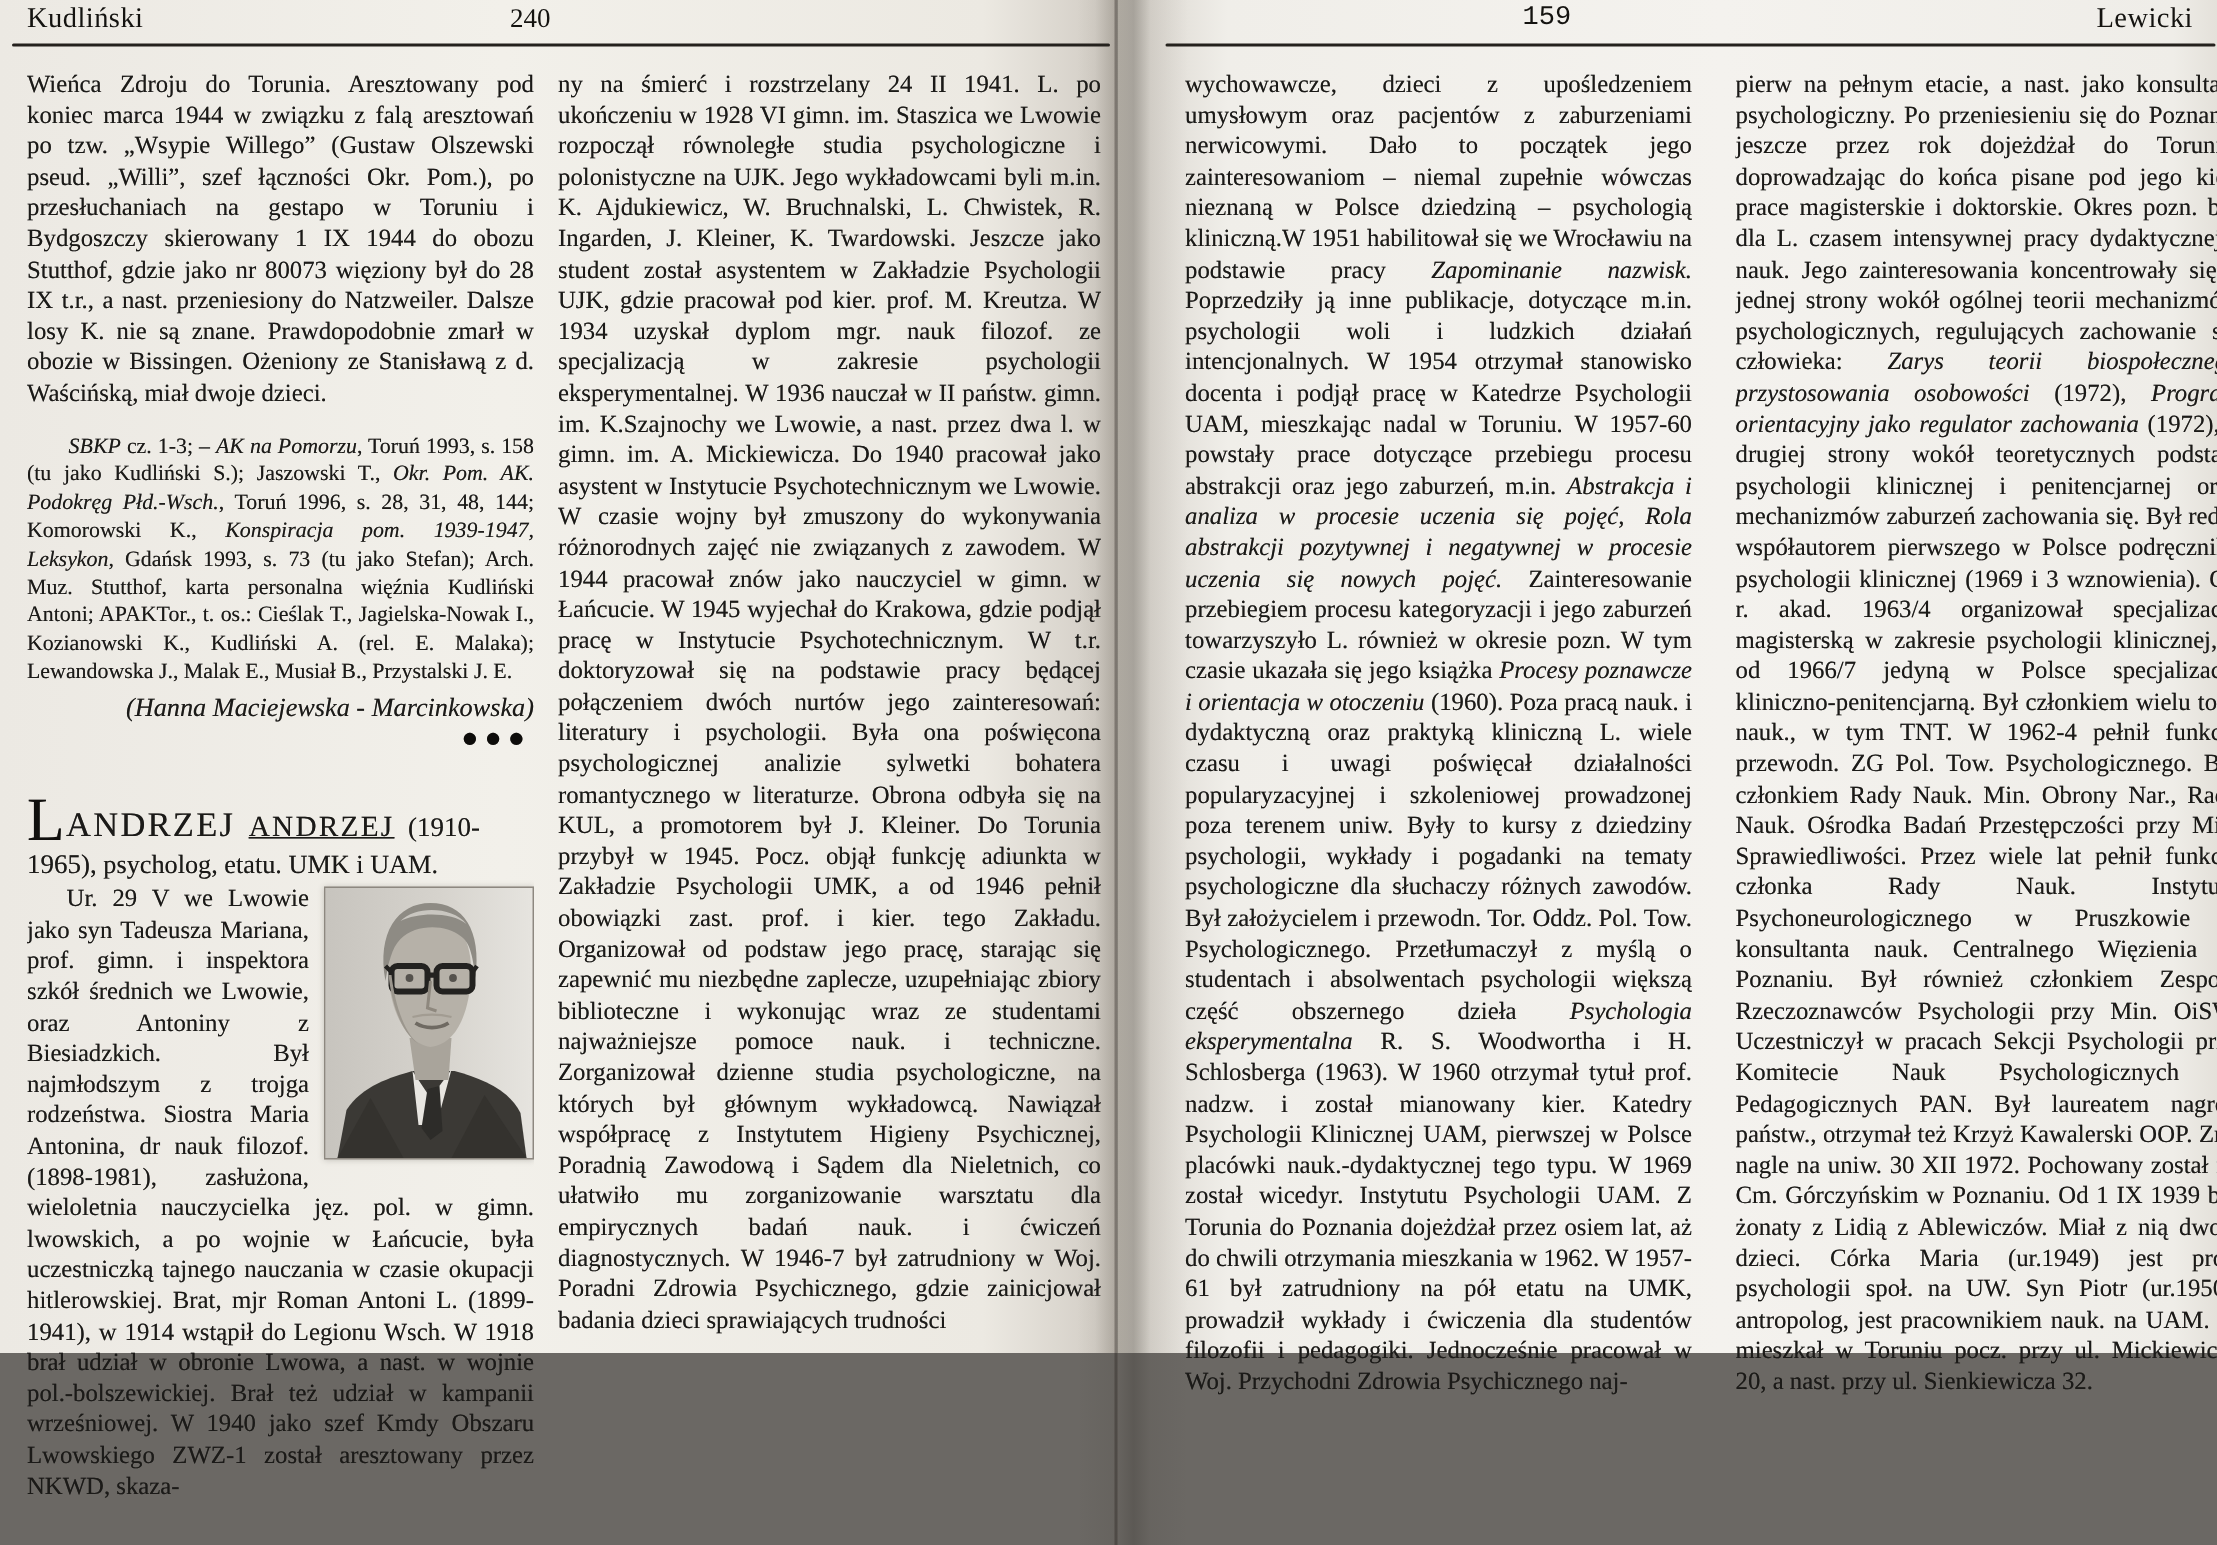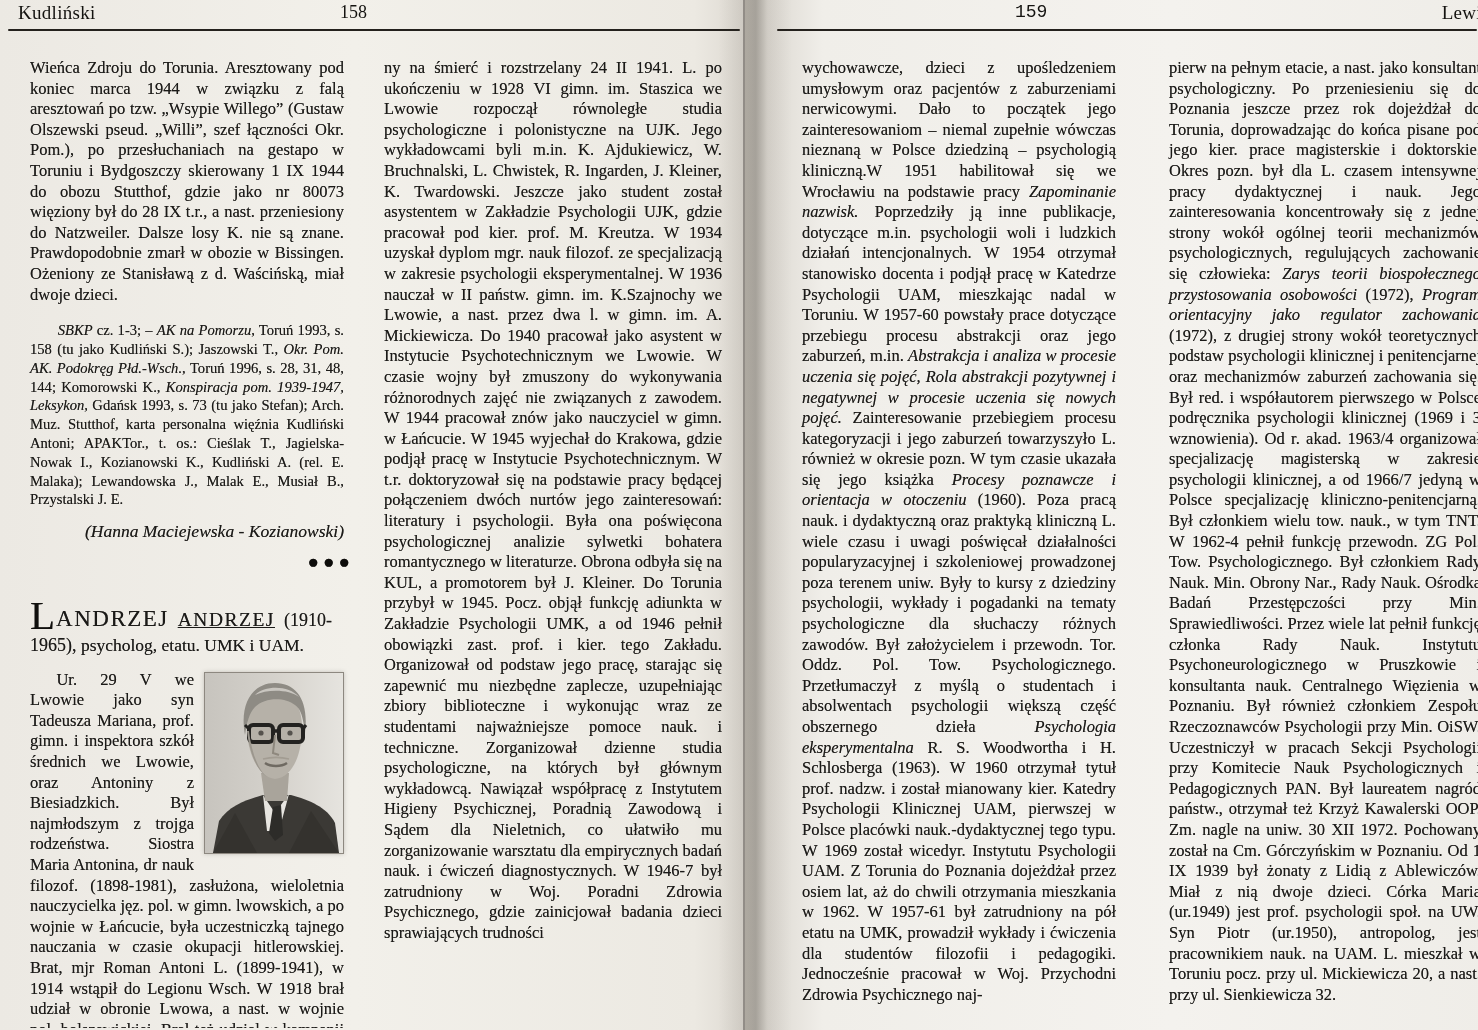--- a/index.html
+++ b/index.html
@@ -1,37 +1,37 @@
 <!DOCTYPE html>
 <html lang="pl"><head>
 <meta charset="utf-8">
 <style>
   html,body{margin:0;padding:0;}
   body{width:1478px;height:1030px;overflow:hidden;background:#6b6864;}
   .scan{position:relative;width:1478px;height:1030px;overflow:hidden;
         font-family:"Liberation Serif","DejaVu Serif",serif;color:#1b1a18;}
-  .page{position:absolute;top:0;height:1030px;padding-left:44px;}
+  .page{position:absolute;top:0;height:902px;}
   .page-left{left:0;width:745px;
     background:linear-gradient(90deg,#ece9e3 0%,#f2f0ea 45%,#ece9e2 88%,#d4cfc7 98%,#b7b1a8 100%);}
   .page-right{left:745px;width:733px;
     background:linear-gradient(90deg,#b9b4ab 0%,#ddd9d2 3%,#f0eee9 10%,#f4f2ee 55%,#efede8 96%,#e4e1da 100%);}
   .gutter-shadow{position:absolute;top:0;bottom:0;left:718px;width:74px;pointer-events:none;
     background:linear-gradient(90deg,rgba(58,52,44,0) 0%,rgba(58,52,44,.10) 38%,rgba(40,36,30,.22) 51%,rgba(58,52,44,.08) 66%,rgba(58,52,44,0) 100%);}
   .gutter-line{position:absolute;top:0;bottom:0;left:743px;width:2px;background:rgba(35,30,25,.35);pointer-events:none;}
 
   
   .runhead{position:absolute;top:2px;font-size:19px;letter-spacing:.3px;color:#141310;}
   .pagenum{position:absolute;top:2px;font-size:18px;color:#141310;}
   .rule{position:absolute;top:29px;height:2px;background:#24211d;border-radius:1px;}
 
   
   .col{position:absolute;top:46px;height:982px;overflow:hidden;
        font-size:16.5px;line-height:20.6px;text-align:justify;
        text-shadow:0 0 .4px rgba(20,18,15,.6);}
-  .col p{margin:12px;}
+  .col p{margin:0;}
   .indent{text-indent:1.6em;}
   i{font-style:italic;}
 
   .biblio{font-size:14.6px;line-height:18.8px;text-indent:1.9em;margin-top:16px !important;}
   .author-line{text-align:right;font-style:italic;font-size:17.5px;margin-top:3px !important;text-indent:0;}
   .dots{text-align:right;font-size:19px;letter-spacing:4px;line-height:16px;margin:4px 2px 0 0 !important;color:#0d0c0a;}
 
   .headword{margin-top:32px !important;line-height:24px;text-align:left;}
   .hw-initial{font-size:41px;line-height:26px;vertical-align:-3px;letter-spacing:1px;color:#100f0d;}
   .hw-surname{font-size:23px;letter-spacing:1.5px;}
@@ -44,27 +44,27 @@
          border:1px solid #8d8880;background:#cfccc6;box-shadow:0 0 4px rgba(60,55,48,.25);}
   .photo svg{display:block;width:100%;height:100%;filter:blur(.3px);}
 </style>
 </head>
 <body>
 
 <div class="scan">
 
   <div class="page page-left">
     <span class="runhead" style="left:18px;">Kudliński</span>
-    <span class="pagenum" style="left:340px;">158</span>
+    <span class="pagenum" style="left:340px;">240</span>
     <div class="rule" style="left:8px;width:732px;"></div>
 
     <div class="col" style="left:18px;width:338px;">
       <p>Wieńca Zdroju do Torunia. Aresztowany pod koniec marca 1944 w związku z falą aresztowań po tzw. „Wsypie Willego” (Gustaw Olszewski pseud. „Willi”, szef łączności Okr. Pom.), po przesłuchaniach na gestapo w Toruniu i Bydgoszczy skierowany 1 IX 1944 do obozu Stutthof, gdzie jako nr 80073 więziony był do 28 IX t.r., a nast. przeniesiony do Natzweiler. Dalsze losy K. nie są znane. Prawdopodobnie zmarł w obozie w Bissingen. Ożeniony ze Stanisławą z d. Waścińską, miał dwoje dzieci.</p>
       <p class="biblio"><i>SBKP</i><span> cz. 1-3; – </span><i>AK na Pomorzu</i><span>, Toruń 1993, s. 158 (tu jako Kudliński S.); Jaszowski T., </span><i>Okr. Pom. AK. Podokręg Płd.-Wsch.</i><span>, Toruń 1996, s. 28, 31, 48, 144; Komorowski K., </span><i>Konspiracja pom. 1939-1947, Leksykon,</i><span> Gdańsk 1993, s. 73 (tu jako Stefan); Arch. Muz. Stutthof, karta personalna więźnia Kudliński Antoni; APAKTor., t. os.: Cieślak T., Jagielska-Nowak I., Kozianowski K., Kudliński A. (rel. E. Malaka); Lewandowska J., Malak E., Musiał B., Przystalski J. E.</span></p>
-      <p class="author-line">(Hanna Maciejewska - Kozianowski)</p>
+      <p class="author-line">(Hanna Maciejewska - Marcinkowska)</p>
       <p class="dots">●●●</p>
 
       <p class="headword"><span class="hw-initial">L</span><span class="hw-surname">ANDRZEJ</span><span class="hw-given">ANDRZEJ</span><span class="hw-dates">(1910-1965),</span><span class="hw-sub"> psycholog, etatu. UMK i UAM.</span></p>
 
       <p class="indent">
         <span class="photo">
           <svg viewBox="0 0 138 180" xmlns="http://www.w3.org/2000/svg">
             <defs>
               <linearGradient id="bgp" x1="0" y1="0" x2="1" y2="0">
                 <stop offset="0" stop-color="#c7c4be"></stop>

